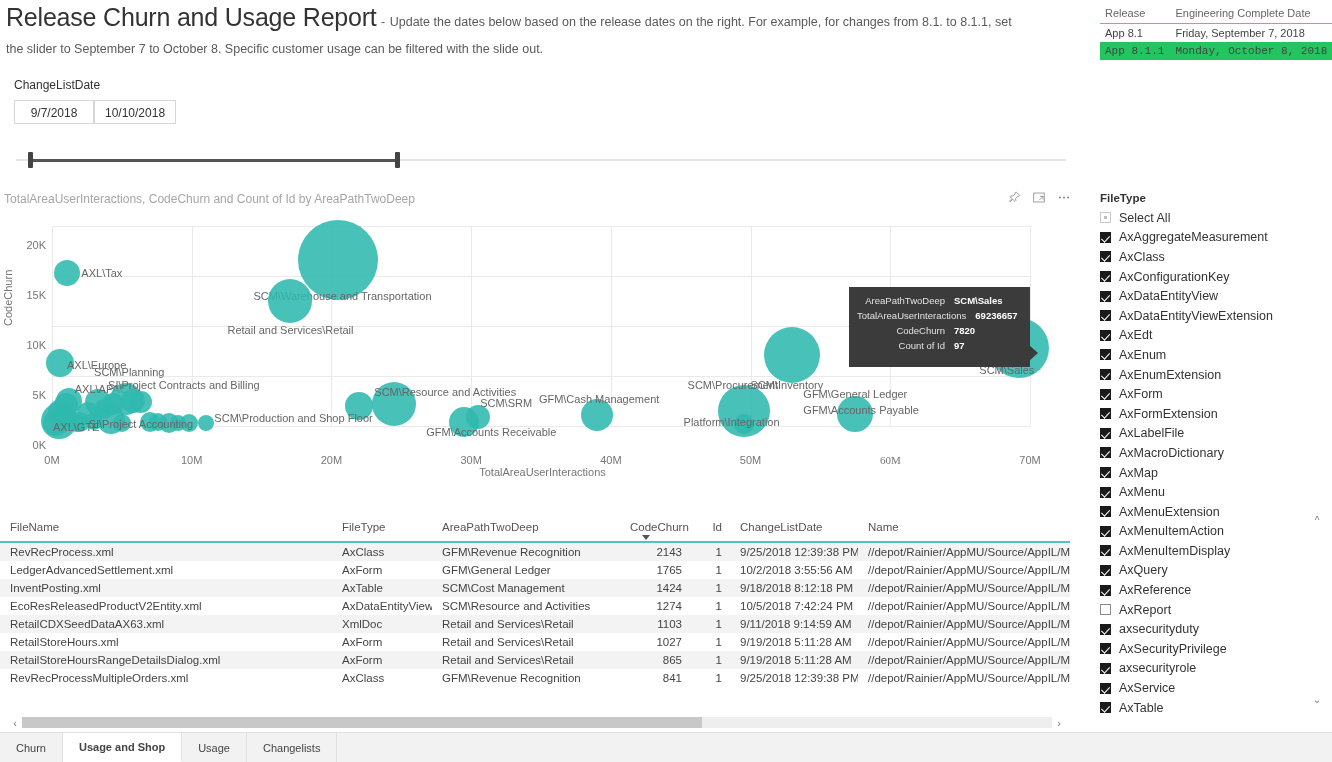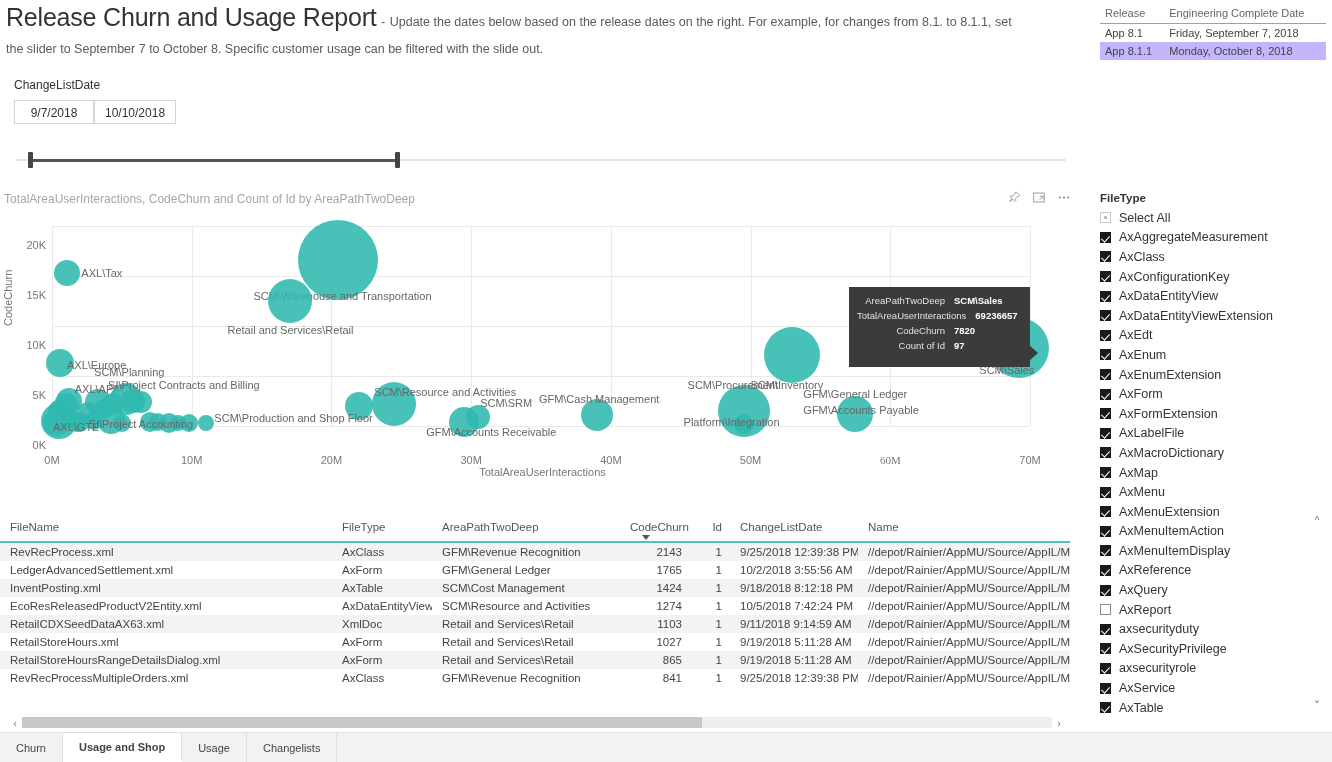--- a/index.html
+++ b/index.html
@@ -22,21 +22,21 @@
   .dash { font-size: 12.5px; color: #5a5a5a; }
 
   
   .release-panel { position: absolute; left: 1100px; top: 5px; width: 226px; }
   .release-table { width: 100%; border-collapse: collapse; font-size: 11px; }
   .release-table th {
     text-align: left; font-weight: 400; color: #666; padding: 2px 6px 4px 5px;
     border-bottom: 1.5px solid #4fc4c0; white-space: nowrap;
   }
   .release-table td { padding: 3px 6px 3px 5px; color: #444; white-space: nowrap; }
-  .release-table tr.alt td { background: #c4b5fd; }
+  .release-table tr.alt td { background: #22c55e; font-family: Liberation Mono, monospace; }
 
   
   .slicer { position: absolute; left: 14px; top: 78px; width: 400px; }
   .slicer-title { font-size: 12px; color: #333; margin-bottom: 8px; }
   .slicer-inputs { display: flex; }
   .slicer-input {
     border: 1px solid #d6d6d6; background: #fff; font-size: 12px; color: #333;
     padding: 4px 10px; min-width: 80px; text-align: center; height: 24px; line-height: 16px;
   }
   .slider-wrap { position: relative; margin-top: 16px; height: 16px; width: 1060px; }
@@ -553,25 +553,25 @@
         <div class="filter-item">
           <span class="cb checked"></span>
           <span class="filter-label">AxMenuItemAction</span>
         </div>
         <div class="filter-item">
           <span class="cb checked"></span>
           <span class="filter-label">AxMenuItemDisplay</span>
         </div>
         <div class="filter-item">
           <span class="cb checked"></span>
+          <span class="filter-label">AxQuery</span>
+        </div>
+        <div class="filter-item">
+          <span class="cb checked"></span>
           <span class="filter-label">AxReference</span>
-        </div>
-        <div class="filter-item">
-          <span class="cb checked"></span>
-          <span class="filter-label">AxQuery</span>
         </div>
         <div class="filter-item">
           <span class="cb"></span>
           <span class="filter-label">AxReport</span>
         </div>
         <div class="filter-item">
           <span class="cb checked"></span>
           <span class="filter-label">axsecurityduty</span>
         </div>
         <div class="filter-item">

